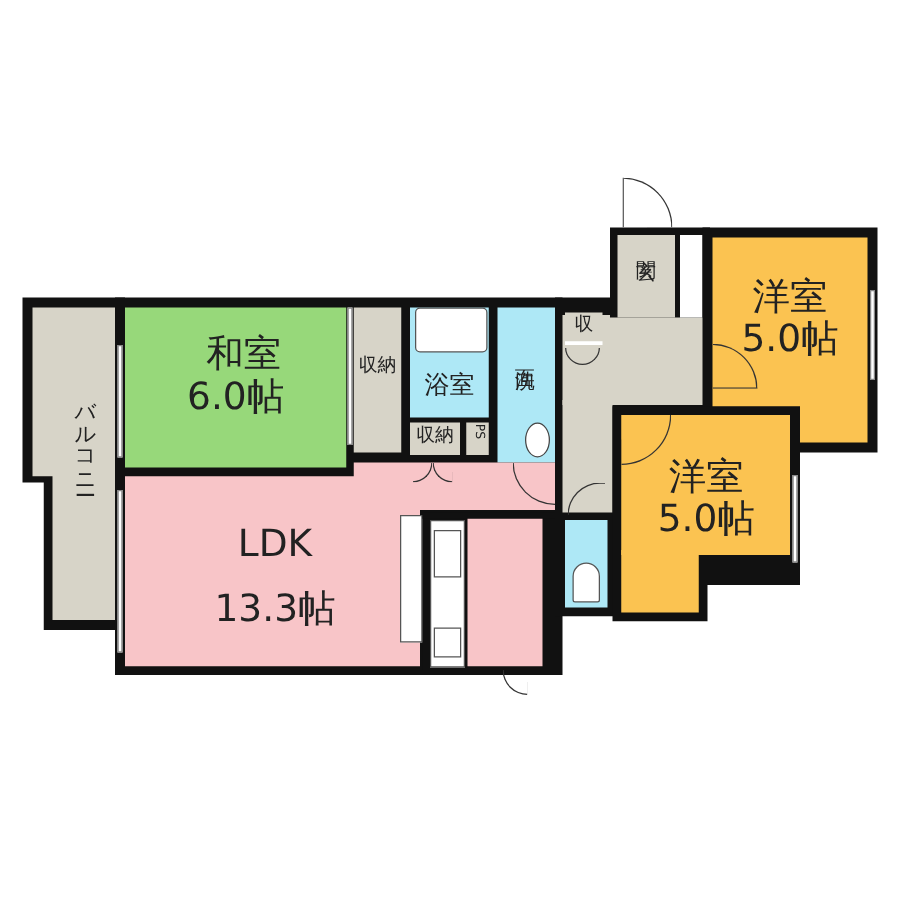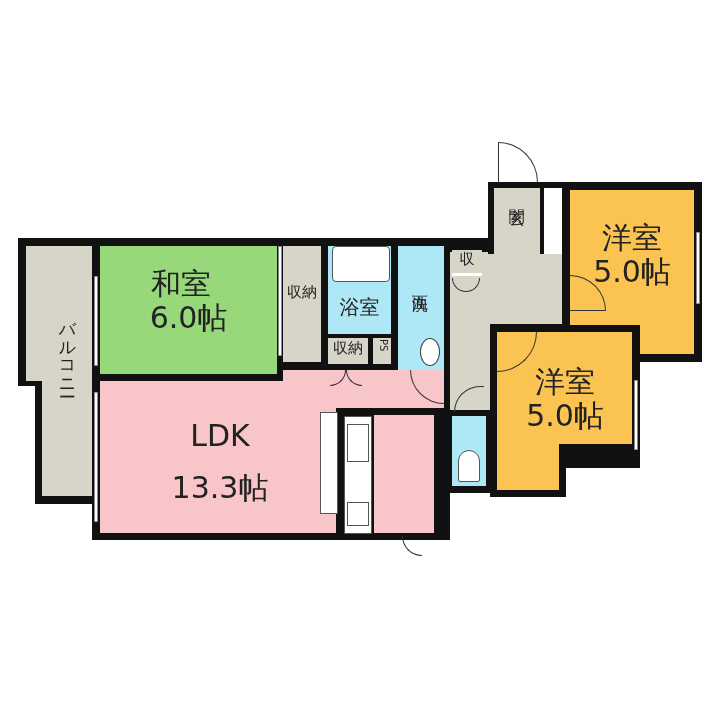--- a/index.html
+++ b/index.html
@@ -19,21 +19,21 @@
 
 <div class="abs wall" style="left:18px;top:238px;width:82px;height:148px;"></div>
 <div class="abs wall" style="left:35px;top:380px;width:65px;height:124px;"></div>
 <div class="room" style="left:26px;top:246px;width:68px;height:135px;background:#d7d4c8;"></div>
 <div class="room" style="left:42px;top:375px;width:52px;height:121px;background:#d7d4c8;"></div>
 <div class="lbl vert small" style="left:58px;top:310px;font-size:17px;">バルコニー</div>
 
 <div class="abs wall" style="left:92px;top:238px;width:358px;height:302px;"></div>
 
 <div class="room" style="left:100px;top:246px;width:177px;height:128px;background:#97d87a;"></div>
-<div class="lbl big" style="left:100px;top:268px;width:162px;">和室</div>
+<div class="lbl big" style="left:114px;top:268px;width:162px;">和室</div>
 <div class="lbl big" style="left:100px;top:302px;width:177px;">6.0帖</div>
 <div class="win" style="left:94px;top:276px;width:4px;height:90px;"></div>
 
 <div class="room" style="left:283px;top:246px;width:38px;height:116px;background:#d7d4c8;"></div>
 <div class="lbl small" style="left:283px;top:285px;width:38px;font-size:15px;white-space:normal;">収納</div>
 <div class="win" style="left:278px;top:246px;width:4px;height:110px;"></div>
 
 <div class="room" style="left:328px;top:246px;width:63px;height:88px;background:#aee8f6;"></div>
 <div class="abs" style="left:332px;top:246px;width:58px;height:36px;background:#fff;border:1.5px solid #555;border-radius:4px;"></div>
 <div class="lbl small" style="left:328px;top:297px;width:63px;font-size:20px;">浴室</div>

